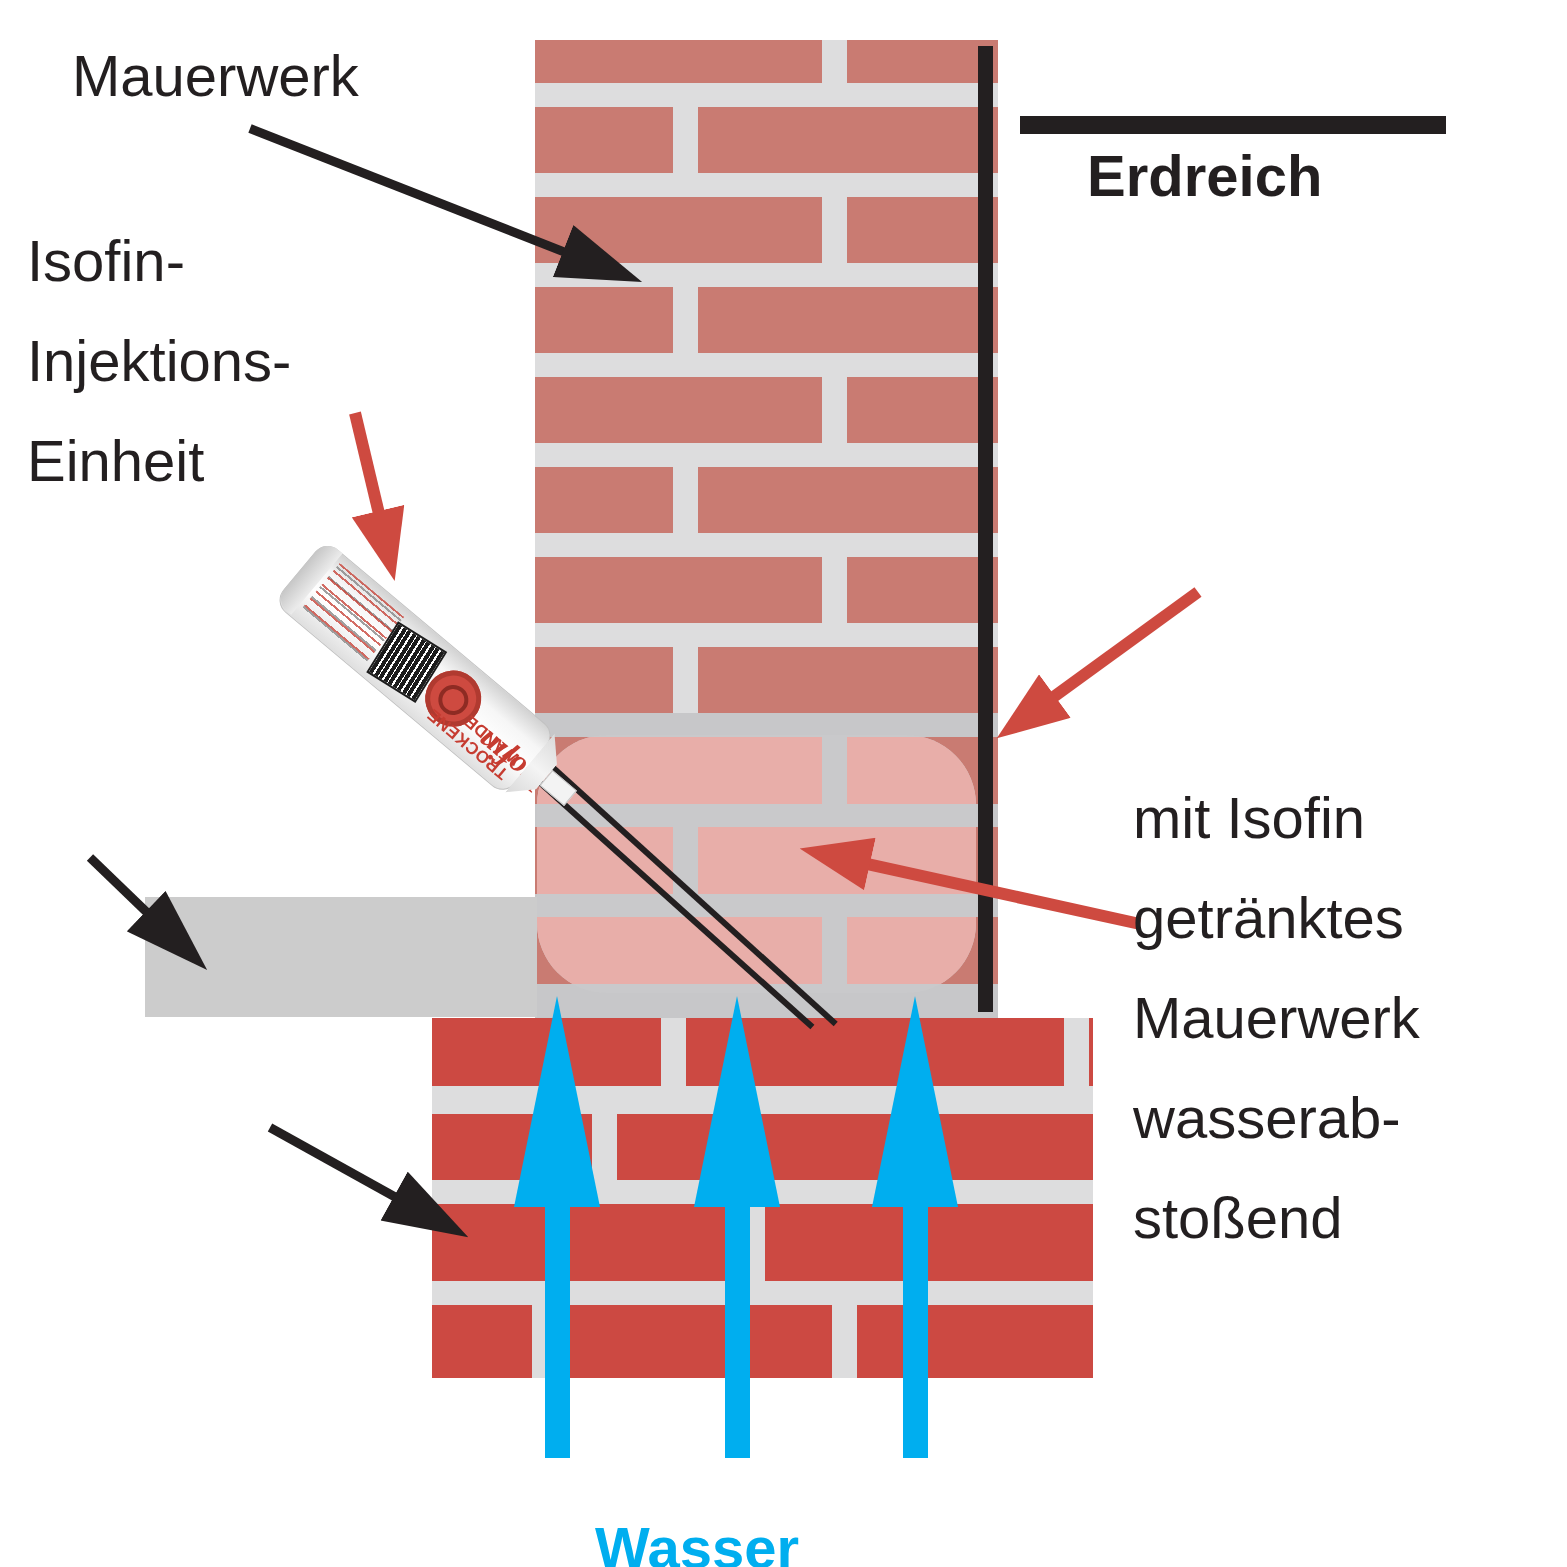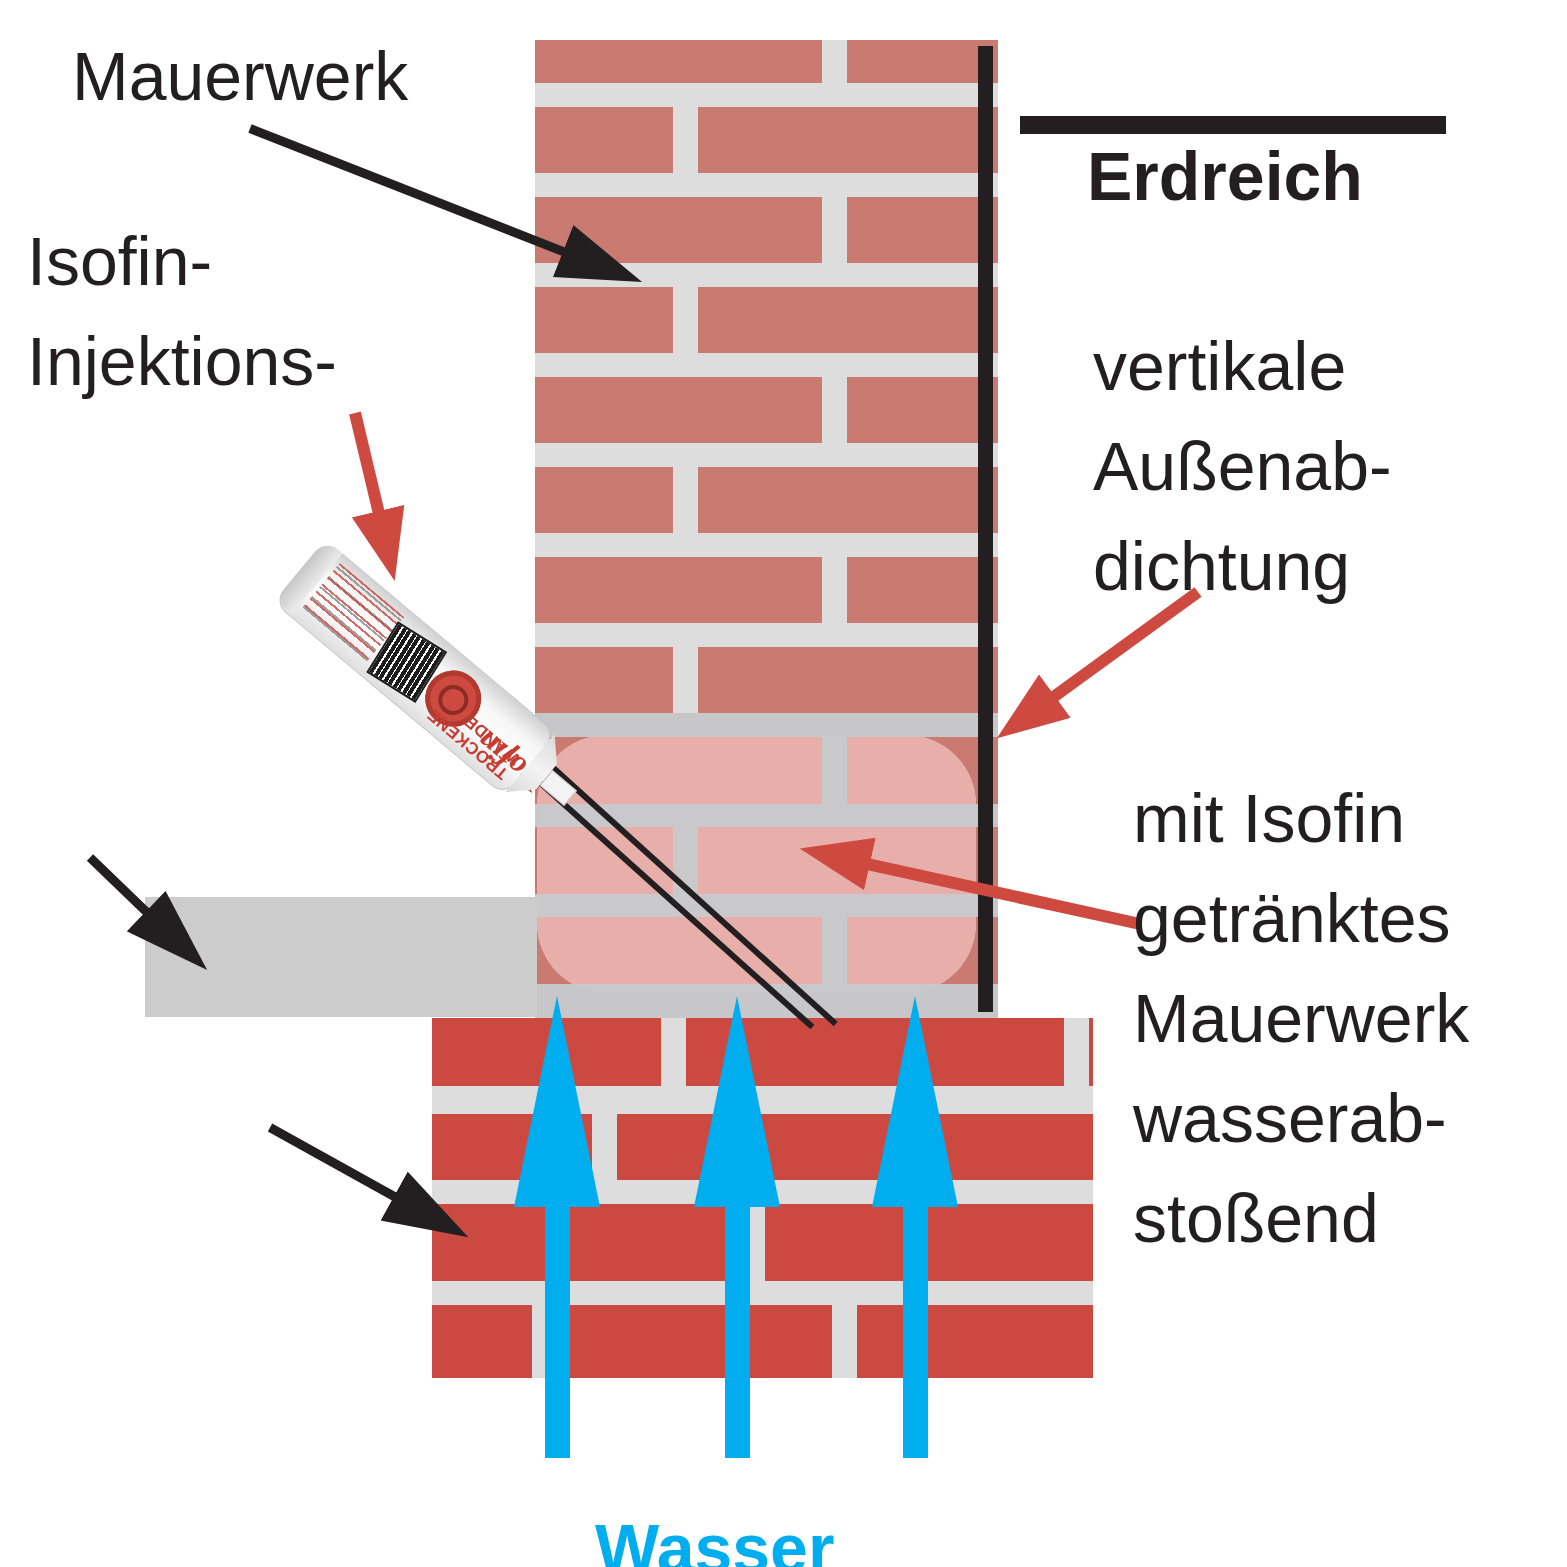--- a/index.html
+++ b/index.html
@@ -24,21 +24,21 @@
   .ahead{position:absolute;transform-origin:0 50%;background:var(--ink);
     clip-path:polygon(0 0,100% 50%,0 100%);}
   .aline.red,.ahead.red{background:var(--red);}
 
   
   .whead{position:absolute;width:86px;height:211px;background:var(--blue);
     clip-path:polygon(50% 0,100% 100%,0 100%);}
   .wstem{position:absolute;width:25px;height:253px;background:var(--blue);}
 
   
-  .label{position:absolute;font-size:68px;line-height:100px;white-space:nowrap;}
+  .label{position:absolute;font-size:58px;line-height:100px;white-space:nowrap;}
   .label.bold{font-weight:bold;}
   .label.blue{color:var(--blue);font-weight:bold;}
 
   
   #tube{left:300px;top:530px;width:300px;height:80px;transform:rotate(40deg);
     transform-origin:0 40px;}
   #tube-body{position:absolute;left:0;top:0;width:300px;height:80px;border-radius:16px;
     background:linear-gradient(180deg,#D2D2D2 0%,#F6F6F6 28%,#FFFFFF 58%,#DFDFDF 100%);
     border:1px solid #C2C2C2;}
   #tube-cap{position:absolute;left:0;top:0;width:22px;height:80px;border-radius:16px 0 0 16px;
@@ -170,31 +170,27 @@
   <div class="ahead red" style="left:1055px;top:669px;width:72px;height:54px;transform:rotate(144deg)"></div>
 
   <div class="aline red" style="left:1140px;top:918px;width:288px;height:12px;transform:rotate(-167.6deg)"></div>
   <div class="ahead red" style="left:870px;top:837px;width:72px;height:54px;transform:rotate(-167.6deg)"></div>
 
   <div class="label" style="left:72px;top:26px">Mauerwerk</div>
 
   <div class="label" style="left:27px;top:211px">
     <div>Isofin-</div>
     <div>Injektions-</div>
+    <div>Einheit</div>
   </div>
 
 
 
   <div class="label bold" style="left:1087px;top:126px">Erdreich</div>
 
-  <div class="label" style="left:1093px;top:316px">
-    <div>vertikale</div>
-    <div>Außenab-</div>
-    <div>dichtung</div>
-  </div>
 
   <div class="label" style="left:1133px;top:768px">
     <div>mit Isofin</div>
     <div>getränktes</div>
     <div>Mauerwerk</div>
     <div>wasserab-</div>
     <div>stoßend</div>
   </div>
 
   <div class="label blue" style="left:595px;top:1498px">Wasser</div>

